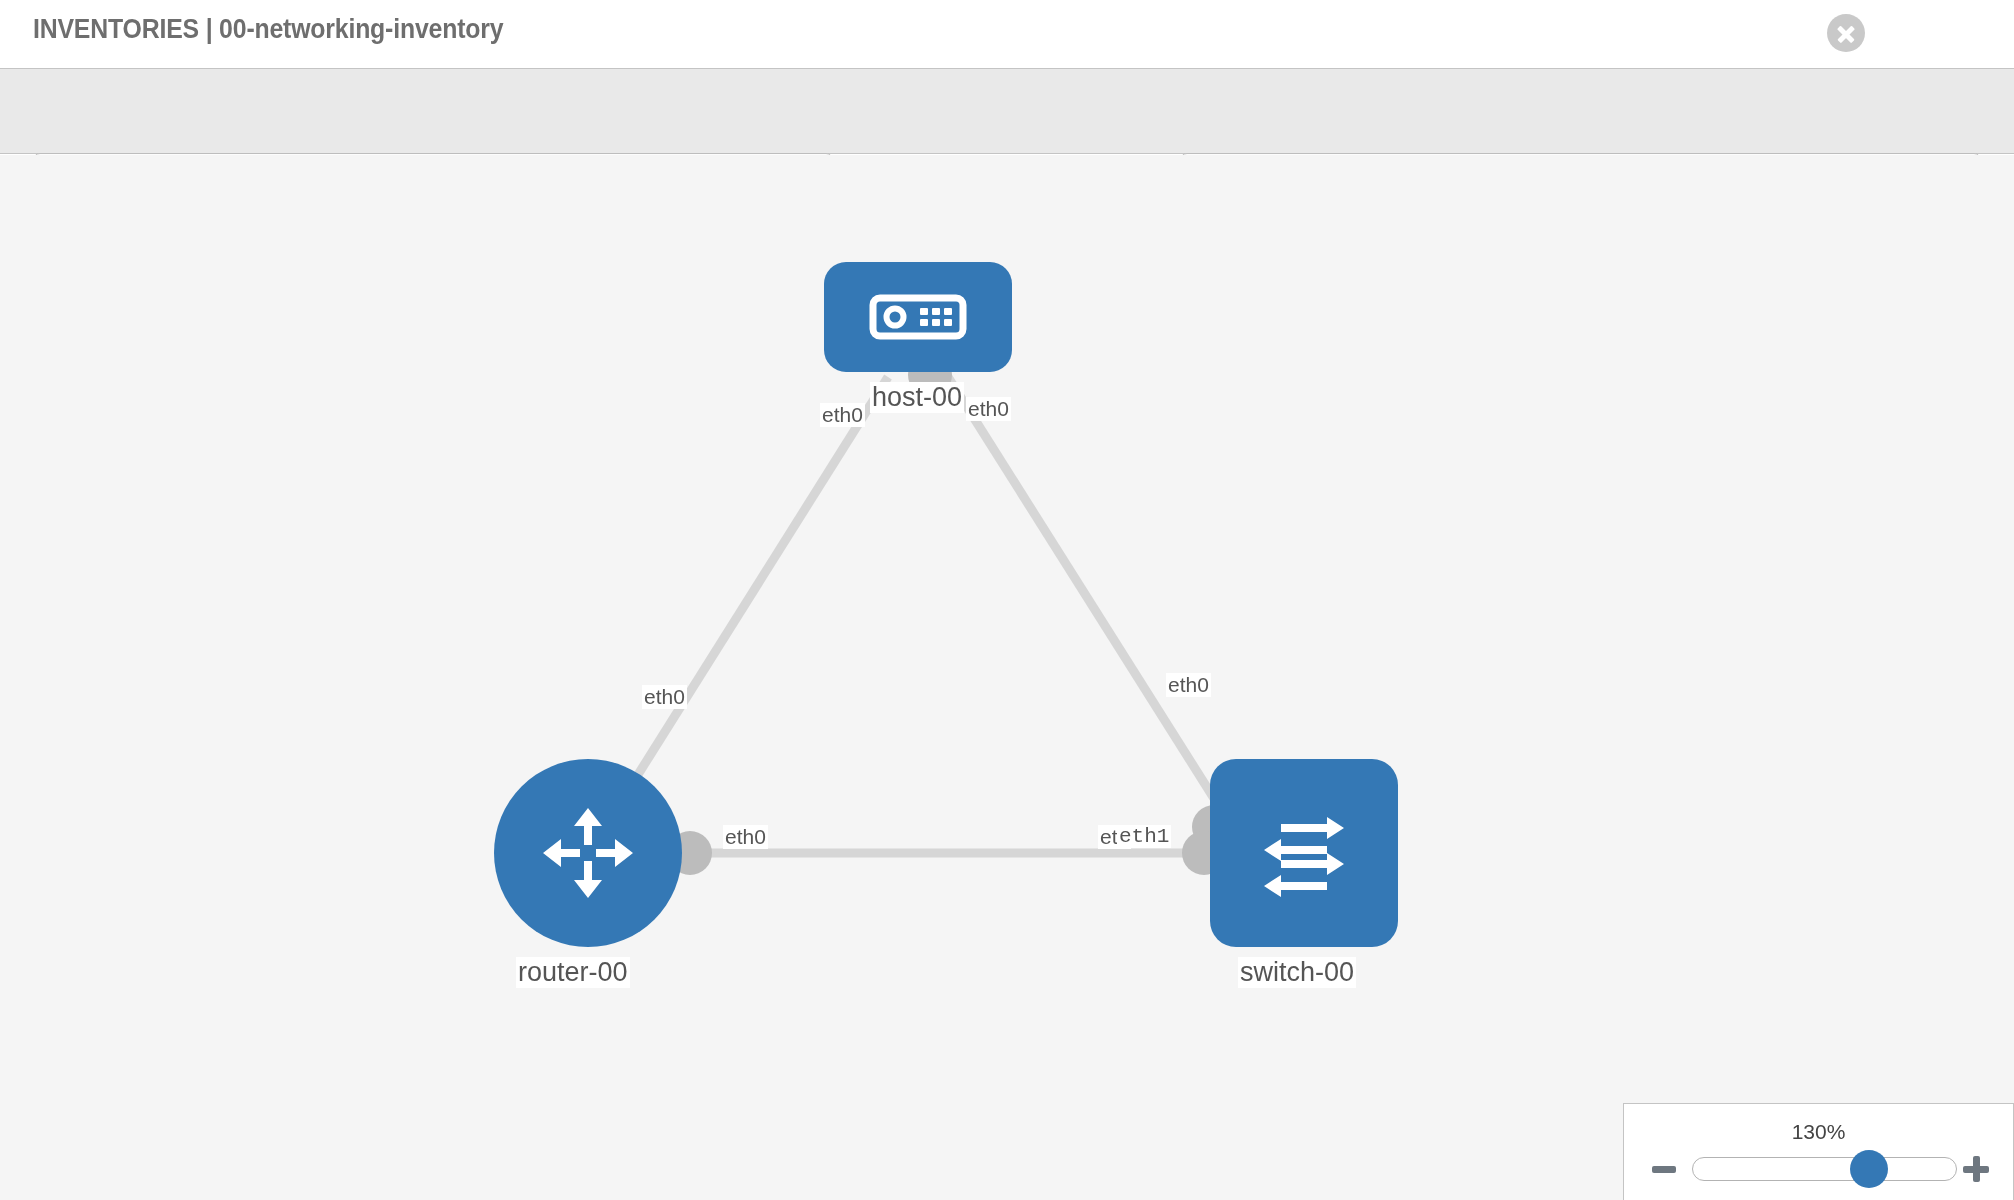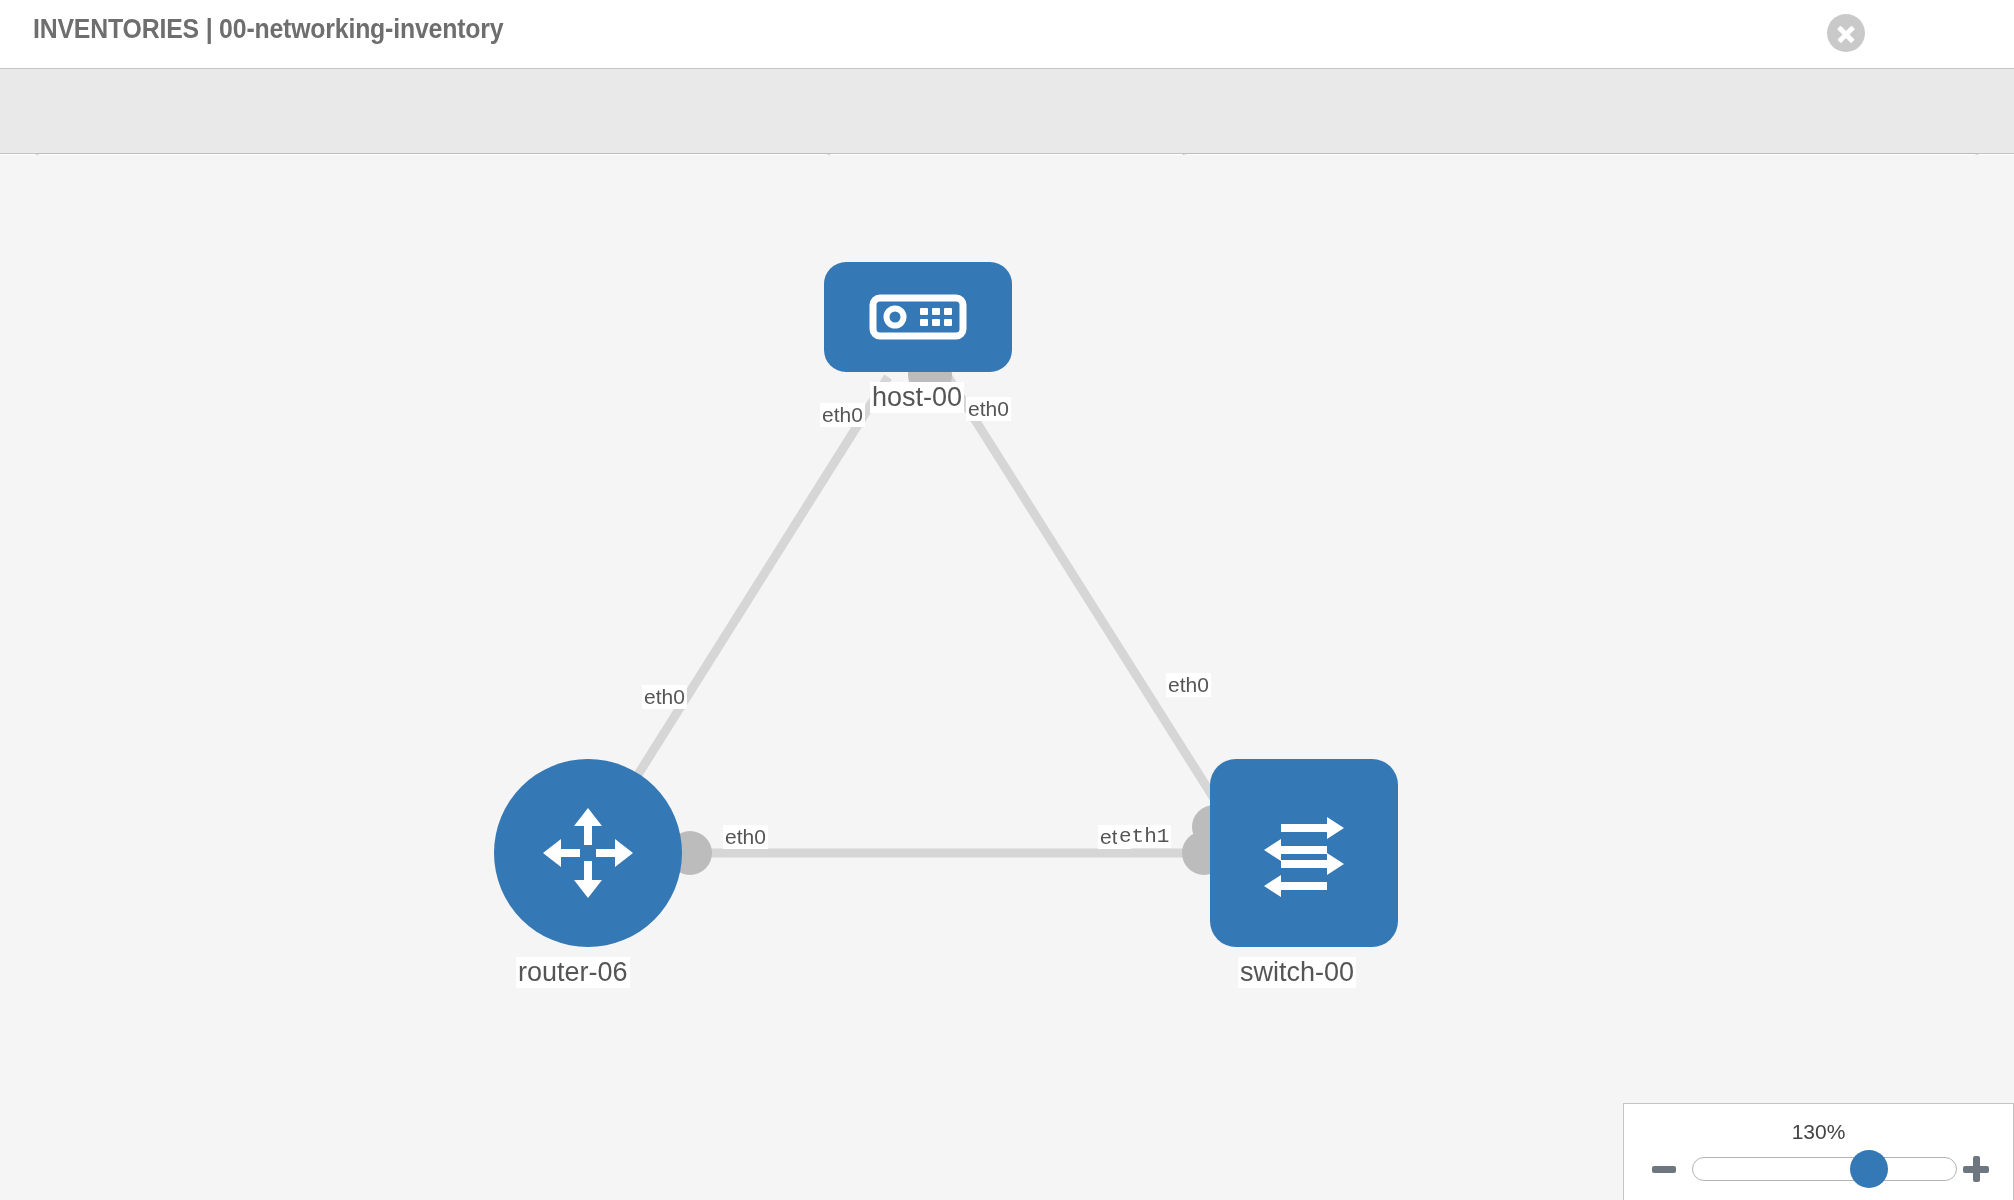--- a/index.html
+++ b/index.html
@@ -230,21 +230,21 @@
             <path d="M55 10 L69 28 L59 28 L59 47 L51 47 L51 28 L41 28 Z"></path>
 
             <path d="M55 100 L41 82 L51 82 L51 63 L59 63 L59 82 L69 82 Z"></path>
 
             <path d="M10 55 L28 41 L28 51 L47 51 L47 59 L28 59 L28 69 Z"></path>
 
             <path d="M100 55 L82 69 L82 59 L63 59 L63 51 L82 51 L82 41 Z"></path>
           </g>
         </svg>
       </div>
-      <div class="node-label" style="left:22px; top:198px;">router-06</div>
+      <div class="node-label" style="left:22px; top:198px;">router-00</div>
     </div>
 
     <div class="node" id="node-switch" style="left:1210px; top:604px; width:188px; height:140px;">
       <div class="node-shape">
         <svg viewBox="0 0 110 110" width="110" height="110" aria-hidden="true">
           <g fill="#ffffff">
 
             <path d="M32 26 L78 26 L78 19 L95 30 L78 41 L78 34 L32 34 Z"></path>
             <path d="M78 48 L32 48 L32 41 L15 52 L32 63 L32 56 L78 56 Z"></path>
 

